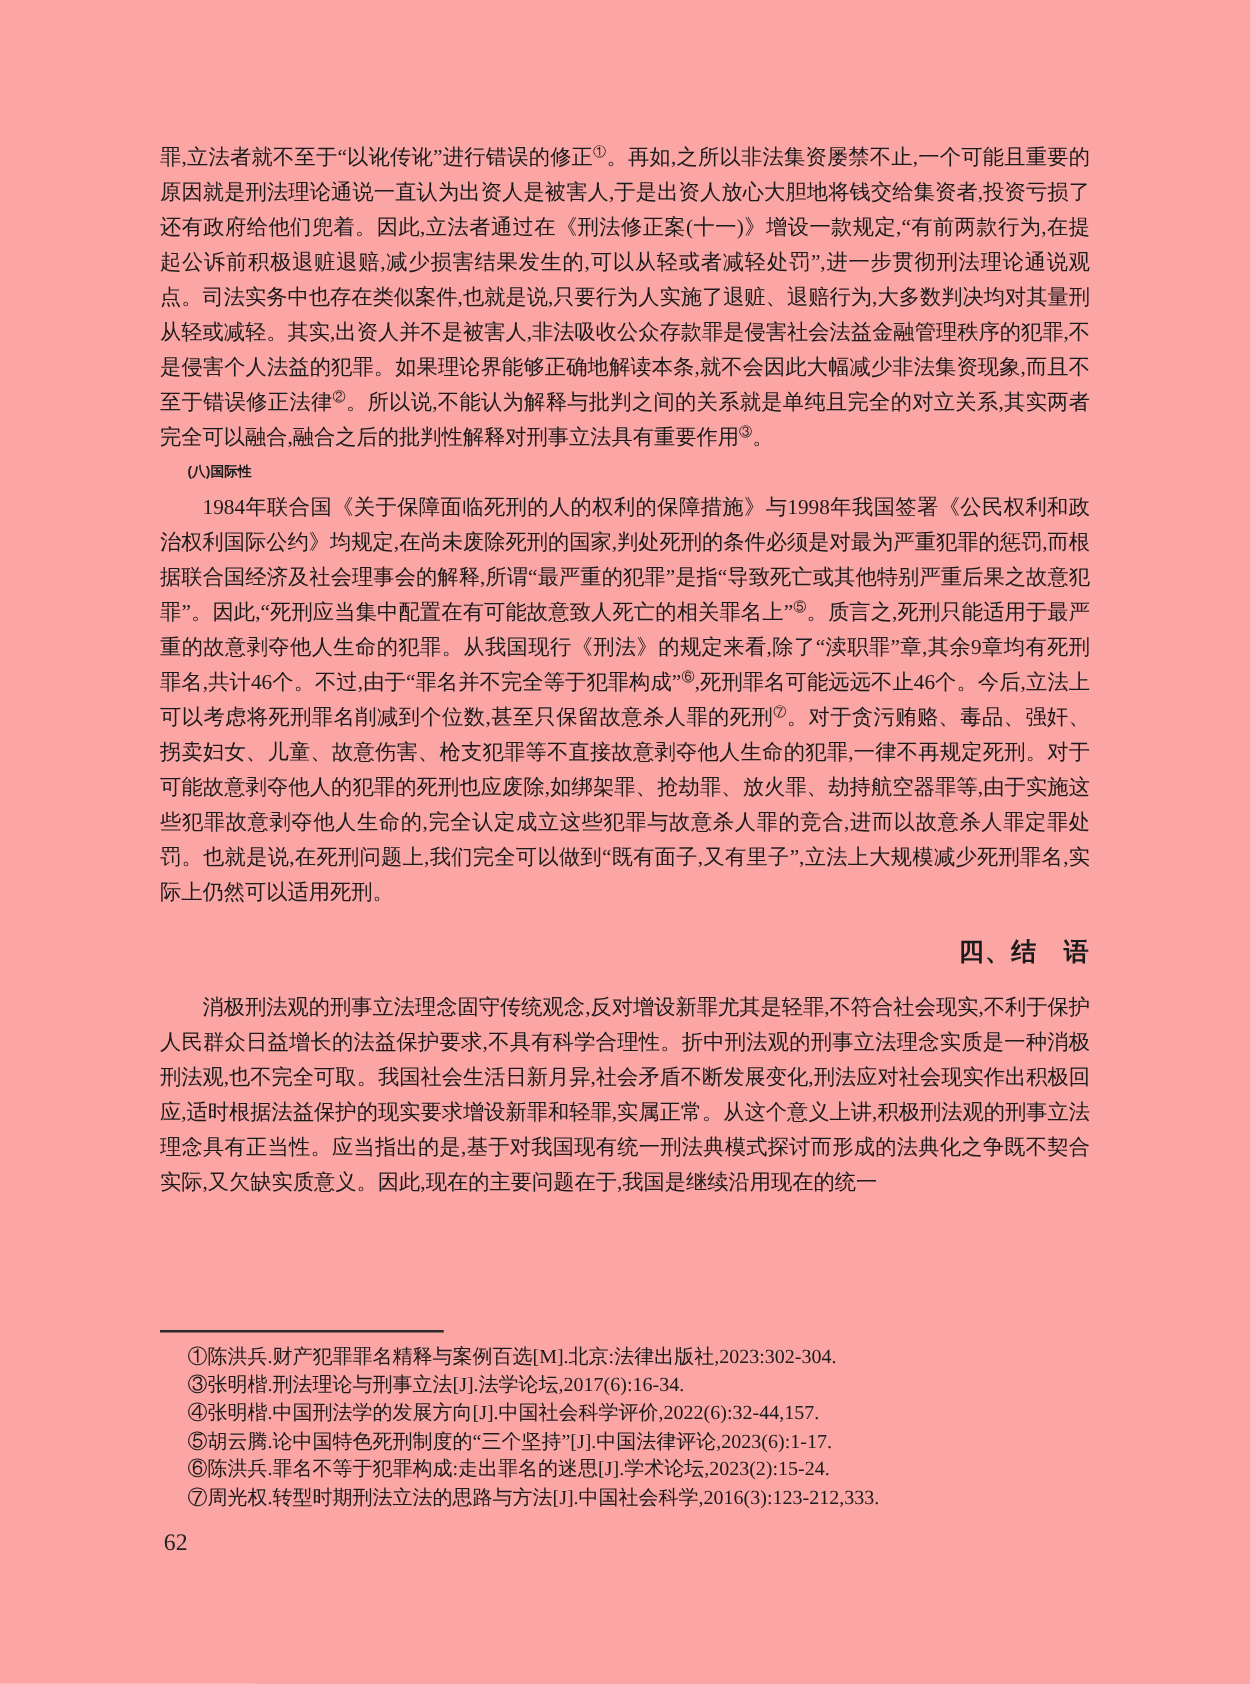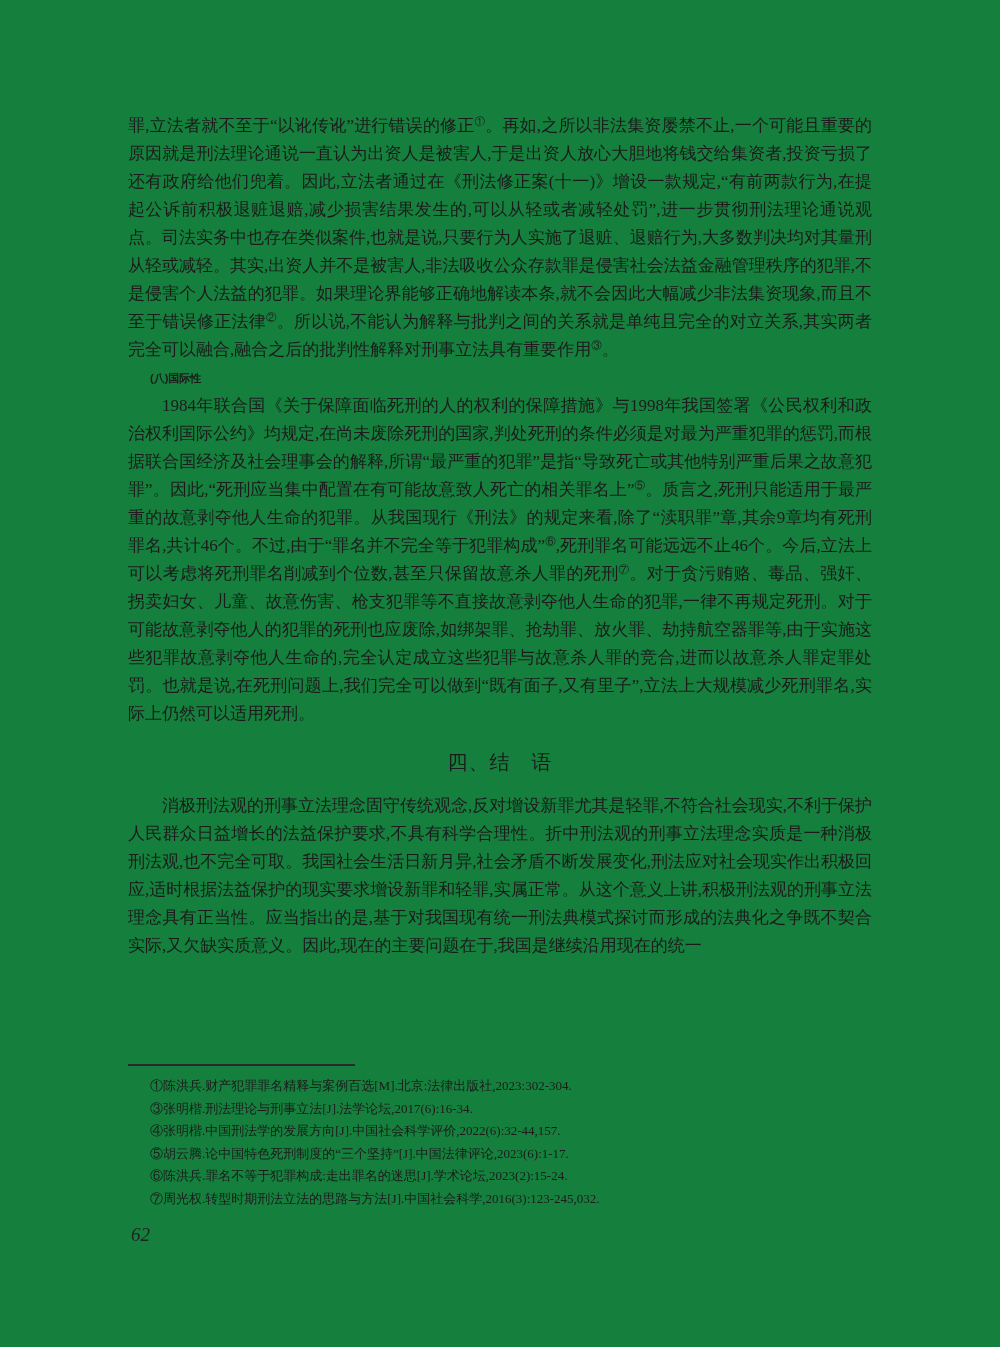--- a/index.html
+++ b/index.html
@@ -5,21 +5,21 @@
   html, body { margin: 0; padding: 0; }
   body {
     width: 1000px;
     height: 1347px;
     background: #ffffff;
     position: relative;
     font-family: "Liberation Serif", "DejaVu Serif", serif;
     color: #1b1b1b;
     overflow: hidden;
   }
-  .page { position: absolute; inset: 0; background: #15803d; }
+  .page { position: absolute; inset: 0; background: #fca5a5; }
   .content {
     position: absolute;
     left: 128px;
     top: 112px;
     width: 744px;
   }
   .para {
     font-size: 17px;
     line-height: 28px;
     text-align: justify;
@@ -34,55 +34,54 @@
   }
   .sub-heading {
     font-size: 11px;
     line-height: 28px;
     font-weight: 700;
     text-indent: 2em;
     margin: 0;
     font-family: "Liberation Sans", "DejaVu Sans", sans-serif;
   }
   .section-heading {
-    text-align: center;
-    font-weight: 400;
+    text-align: right;
+    font-weight: 700;
     font-size: 20px;
     line-height: 28px;
     margin: 20px 0 16px 0;
     letter-spacing: 1px;
     font-family: "Liberation Sans", "DejaVu Sans", sans-serif;
   }
   .footnotes {
     position: absolute;
     left: 128px;
     top: 1064px;
     width: 744px;
   }
   .fn-divider {
     width: 227px;
     height: 0;
     border-top: 2px solid #2a2a2a;
     margin: 0 0 9px 0;
   }
   .fn-item {
-    font-size: 13px;
+    font-size: 16px;
     line-height: 22.5px;
     padding-left: 22px;
     margin: 0;
     text-align: justify;
     word-break: break-all;
   }
   .page-number {
     position: absolute;
     left: 131px;
     top: 1224px;
     font-size: 19px;
     color: #222;
-    font-style: italic;
   }
 </style>
 </head>
 <body>
 
 <div class="page">
 
   <div class="content">
 
     <p class="para">罪,立法者就不至于“以讹传讹”进行错误的修正<sup class="ref">①</sup>。再如,之所以非法集资屡禁不止,一个可能且重要的原因就是刑法理论通说一直认为出资人是被害人,于是出资人放心大胆地将钱交给集资者,投资亏损了还有政府给他们兜着。因此,立法者通过在《刑法修正案(十一)》增设一款规定,“有前两款行为,在提起公诉前积极退赃退赔,减少损害结果发生的,可以从轻或者减轻处罚”,进一步贯彻刑法理论通说观点。司法实务中也存在类似案件,也就是说,只要行为人实施了退赃、退赔行为,大多数判决均对其量刑从轻或减轻。其实,出资人并不是被害人,非法吸收公众存款罪是侵害社会法益金融管理秩序的犯罪,不是侵害个人法益的犯罪。如果理论界能够正确地解读本条,就不会因此大幅减少非法集资现象,而且不至于错误修正法律<sup class="ref">②</sup>。所以说,不能认为解释与批判之间的关系就是单纯且完全的对立关系,其实两者完全可以融合,融合之后的批判性解释对刑事立法具有重要作用<sup class="ref">③</sup>。</p>
@@ -98,18 +97,18 @@
 
   </div>
 
   <div class="footnotes">
     <div class="fn-divider"></div>
     <p class="fn-item">①陈洪兵.财产犯罪罪名精释与案例百选[M].北京:法律出版社,2023:302-304.</p>
     <p class="fn-item">③张明楷.刑法理论与刑事立法[J].法学论坛,2017(6):16-34.</p>
     <p class="fn-item">④张明楷.中国刑法学的发展方向[J].中国社会科学评价,2022(6):32-44,157.</p>
     <p class="fn-item">⑤胡云腾.论中国特色死刑制度的“三个坚持”[J].中国法律评论,2023(6):1-17.</p>
     <p class="fn-item">⑥陈洪兵.罪名不等于犯罪构成:走出罪名的迷思[J].学术论坛,2023(2):15-24.</p>
-    <p class="fn-item">⑦周光权.转型时期刑法立法的思路与方法[J].中国社会科学,2016(3):123-245,032.</p>
+    <p class="fn-item">⑦周光权.转型时期刑法立法的思路与方法[J].中国社会科学,2016(3):123-212,333.</p>
   </div>
 
   <div class="page-number">62</div>
 
 </div>
 
 </body></html>

